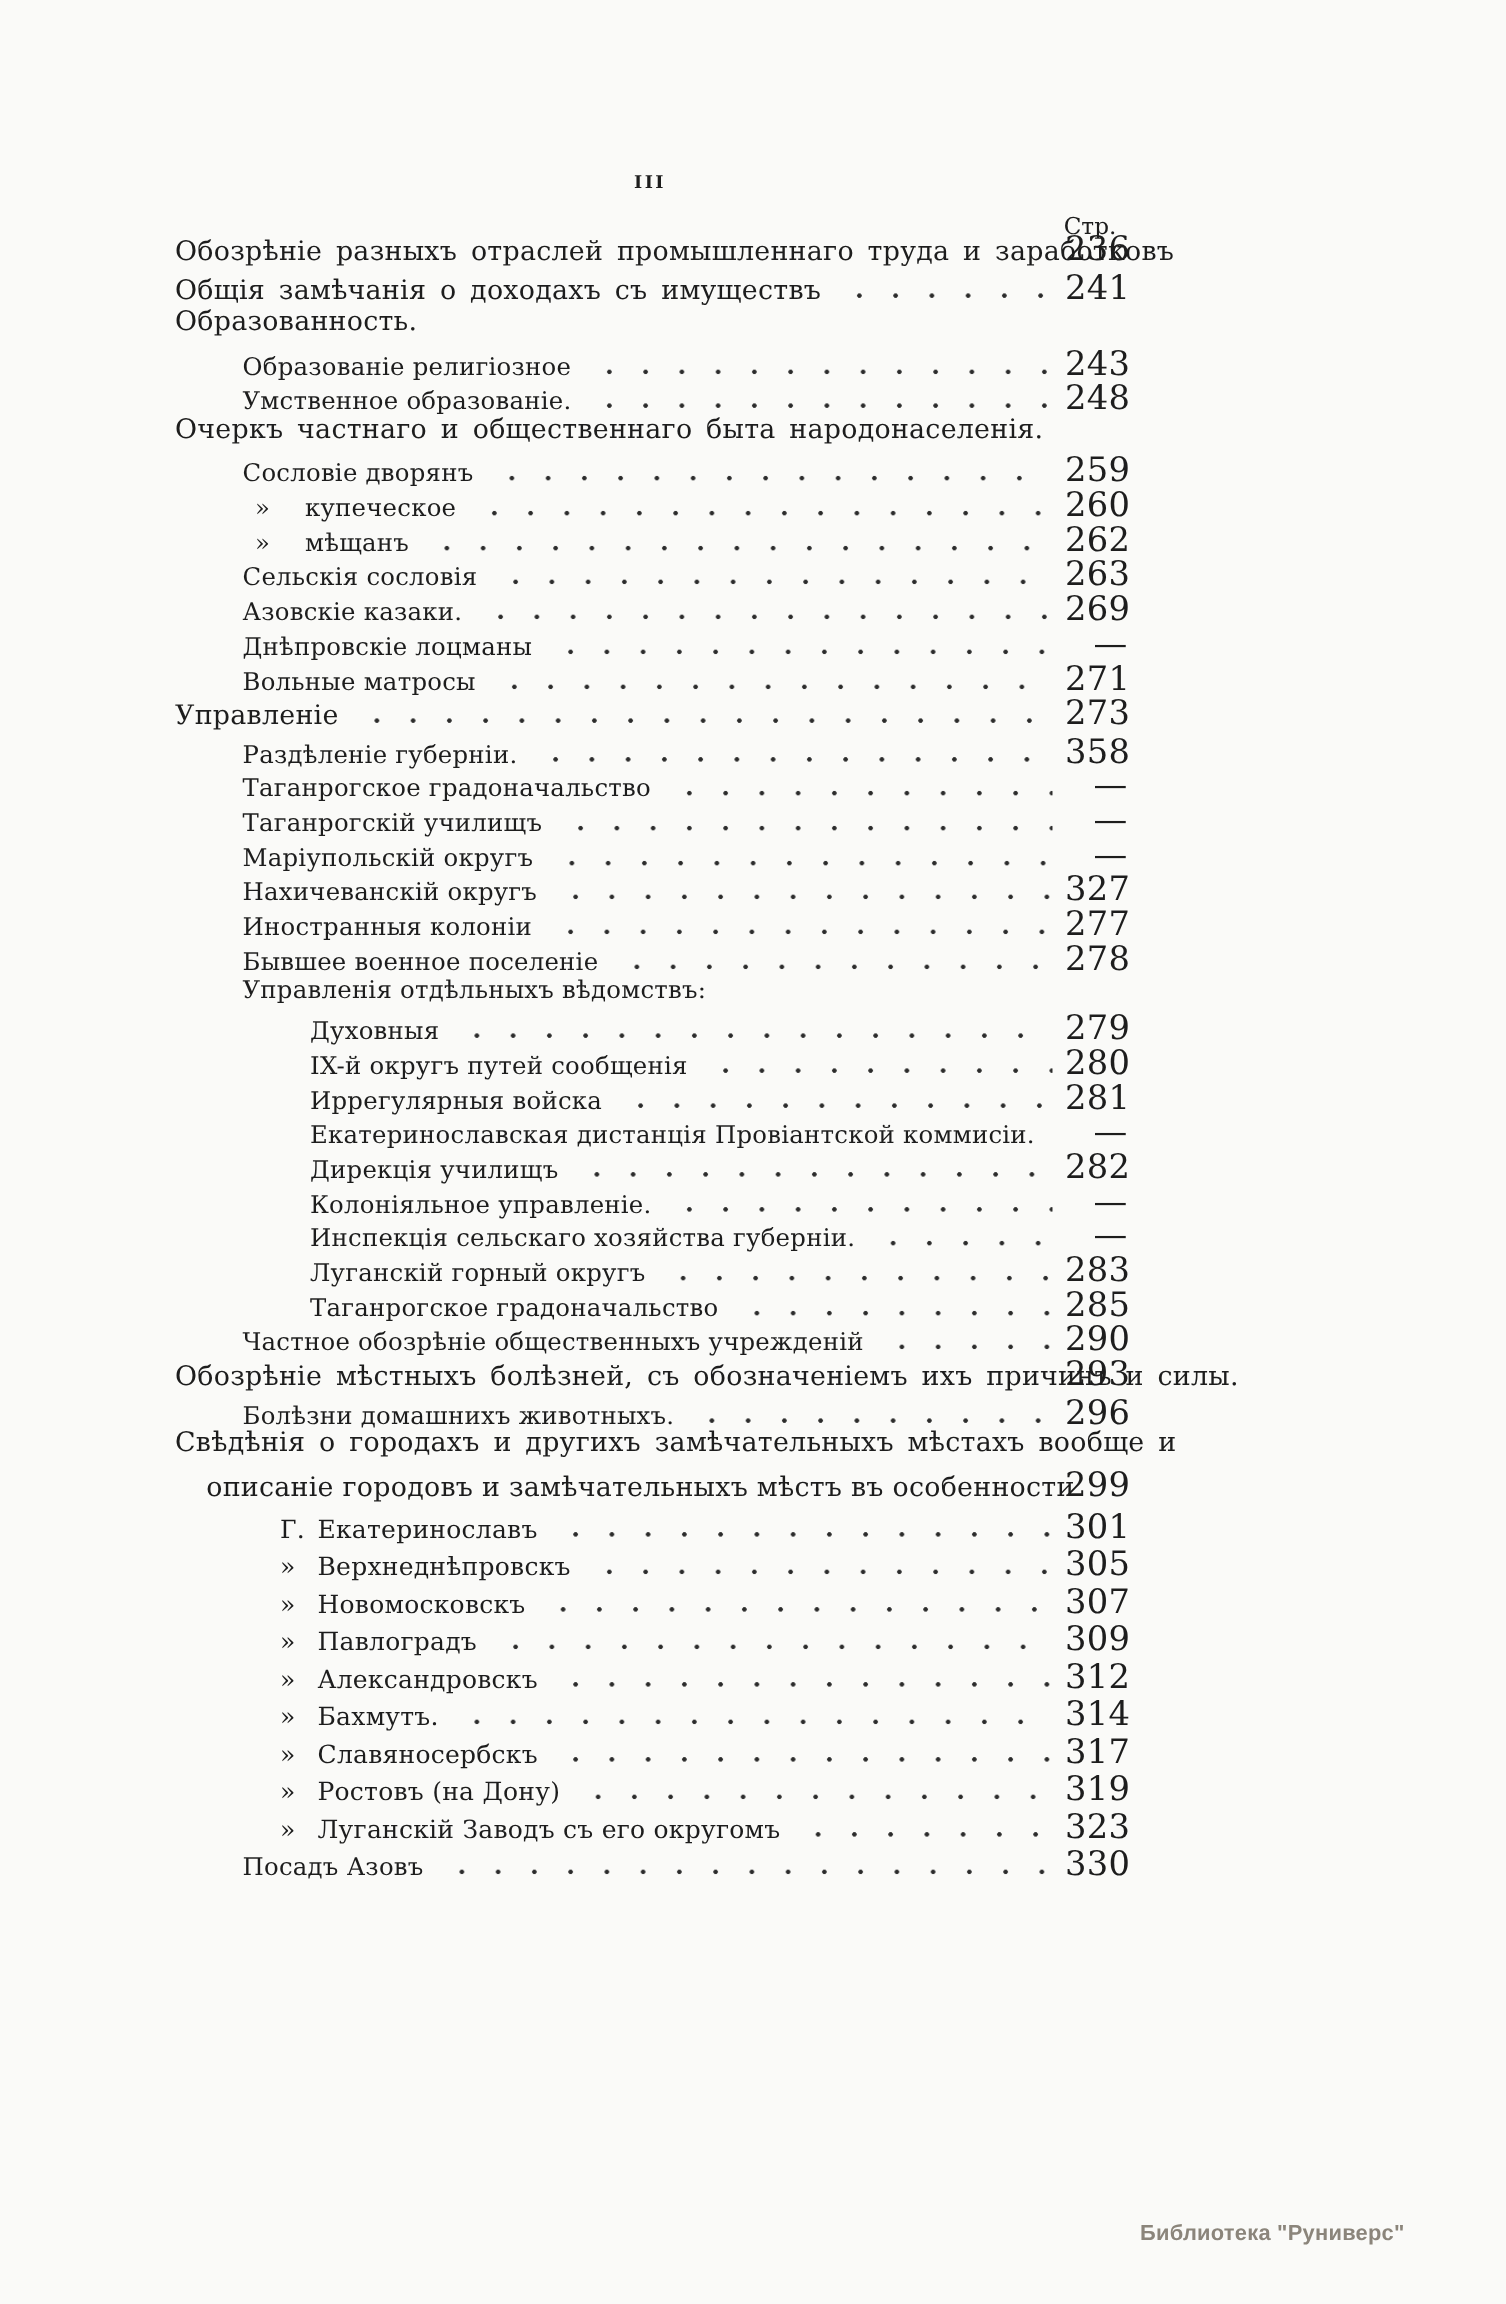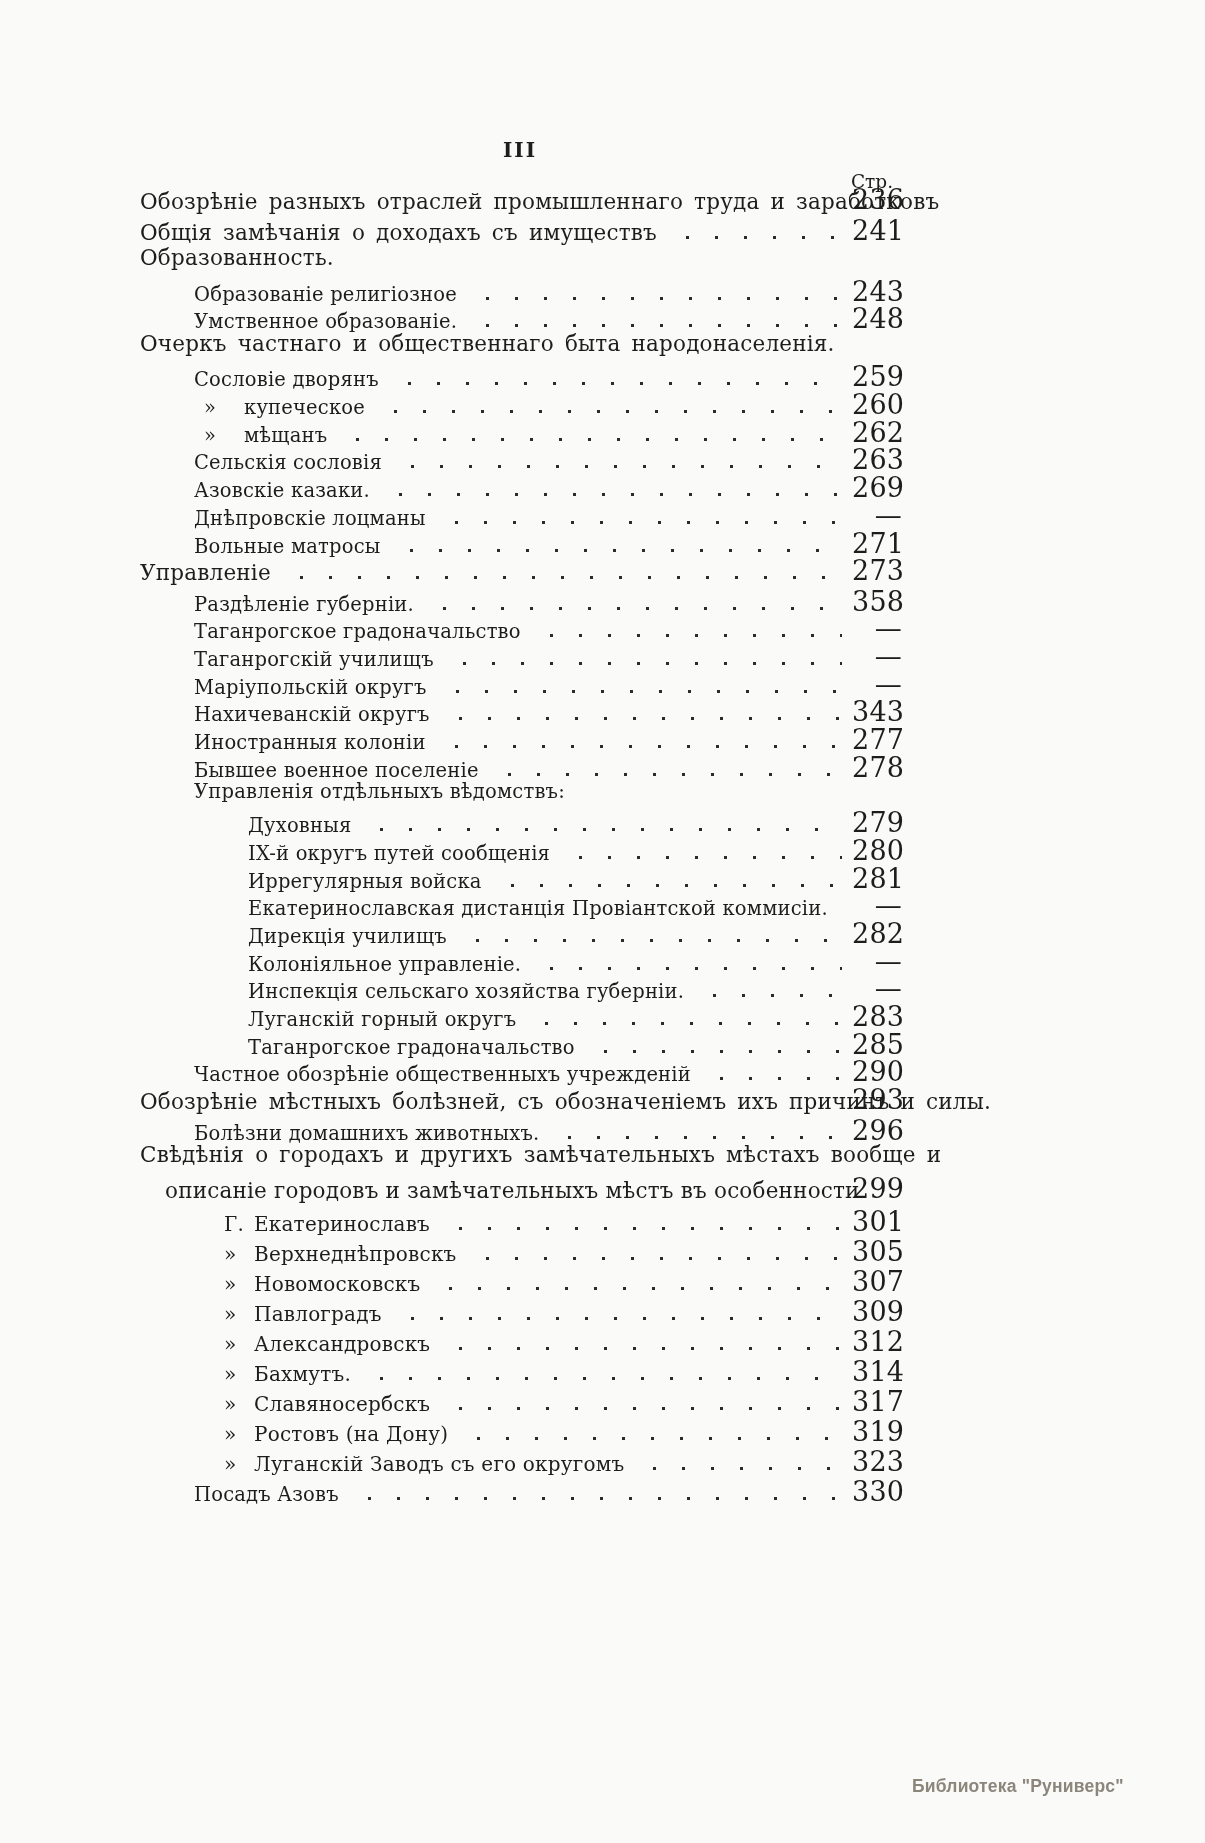--- a/index.html
+++ b/index.html
@@ -16,21 +16,21 @@
     overflow: hidden;
     font-family: "DejaVu Serif", serif;
     color: #1d1d1d;
   }
   .folio {
     position: absolute;
     left: 140px;
     top: 138px;
     width: 760px;
     text-align: center;
-    font-size: 20px;
+    font-size: 14px;
     font-weight: 600;
     letter-spacing: 2px;
   }
   .str-header {
     position: absolute;
     left: 840px;
     top: 171px;
     width: 64px;
     text-align: center;
     font-size: 18.5px;
@@ -214,21 +214,21 @@
       <div class="row sub">
 
     <span class="title">Маріупольскій округъ</span>
     <span class="leader"></span>
     <span class="pagenum">—</span>
   </div>
       <div class="row sub">
 
     <span class="title">Нахичеванскій округъ</span>
     <span class="leader"></span>
-    <span class="pagenum">343</span>
+    <span class="pagenum">327</span>
   </div>
       <div class="row sub">
 
     <span class="title">Иностранныя колоніи</span>
     <span class="leader"></span>
     <span class="pagenum">277</span>
   </div>
       <div class="row sub">
 
     <span class="title">Бывшее военное поселеніе</span>

